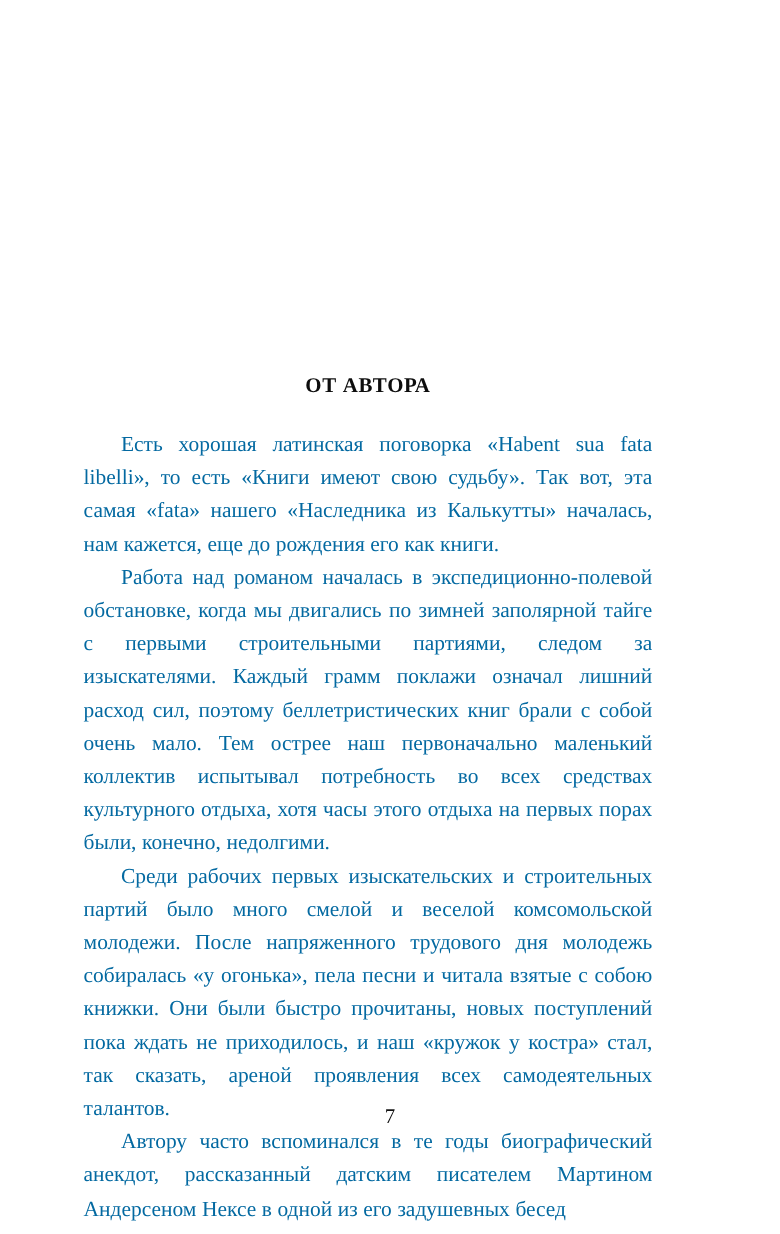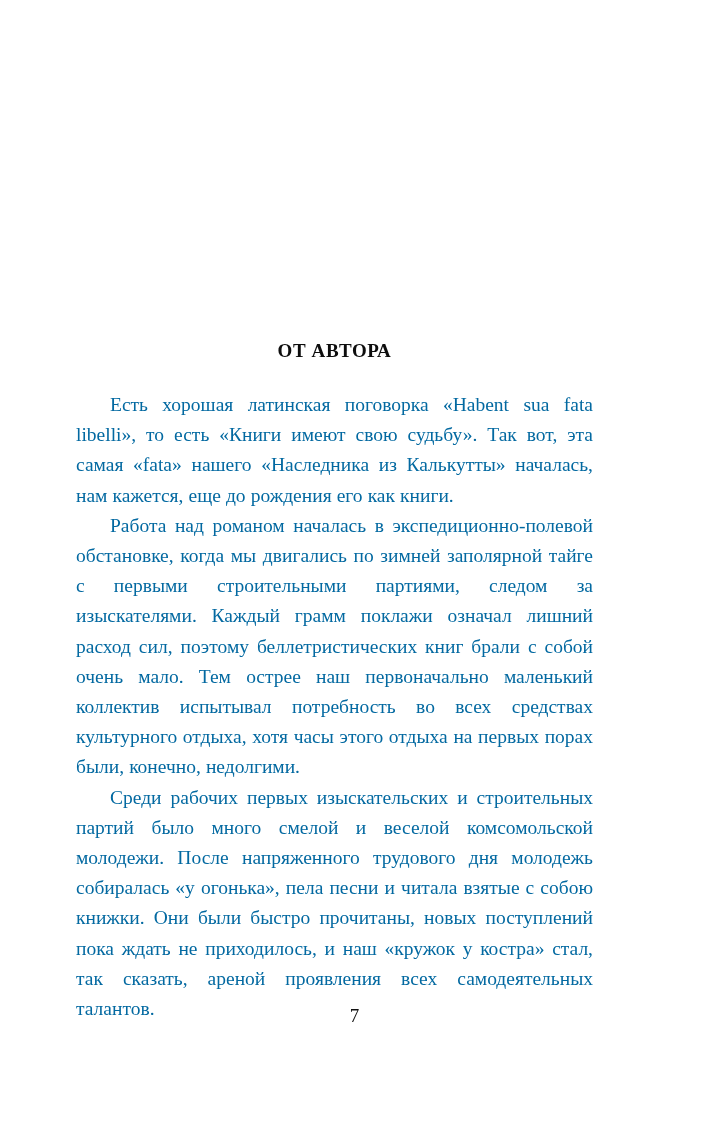--- a/index.html
+++ b/index.html
@@ -59,18 +59,19 @@
 
 <div class="page">
 
   <div class="content">
     <h1 class="chapter-title">ОТ АВТОРА</h1>
 
     <div class="body-text">
       <p>Есть хорошая латинская поговорка «Habent sua fata libelli», то есть «Книги имеют свою судьбу». Так вот, эта самая «fata» нашего «Наследника из Калькутты» началась, нам кажется, еще до рождения его как книги.</p>
       <p>Работа над романом началась в экспедиционно-полевой обстановке, когда мы двигались по зимней заполярной тайге с первыми строительными партиями, следом за изыскателями. Каждый грамм поклажи означал лишний расход сил, поэтому беллетристических книг брали с собой очень мало. Тем острее наш первоначально маленький коллектив испытывал потребность во всех средствах культурного отдыха, хотя часы этого отдыха на первых порах были, конечно, недолгими.</p>
       <p>Среди рабочих первых изыскательских и строительных партий было много смелой и веселой комсомольской молодежи. После напряженного трудового дня молодежь собиралась «у огонька», пела песни и читала взятые с собою книжки. Они были быстро прочитаны, новых поступлений пока ждать не приходилось, и наш «кружок у костра» стал, так сказать, ареной проявления всех самодеятельных талантов.</p>
+      <p>Автору часто вспоминался в те годы биографический анекдот, рассказанный датским писателем Мартином Андерсеном Нексе в одной из его задушевных бесед</p>
     </div>
   </div>
 
   <div class="page-number">7</div>
 
 </div>
 
 </body></html>

